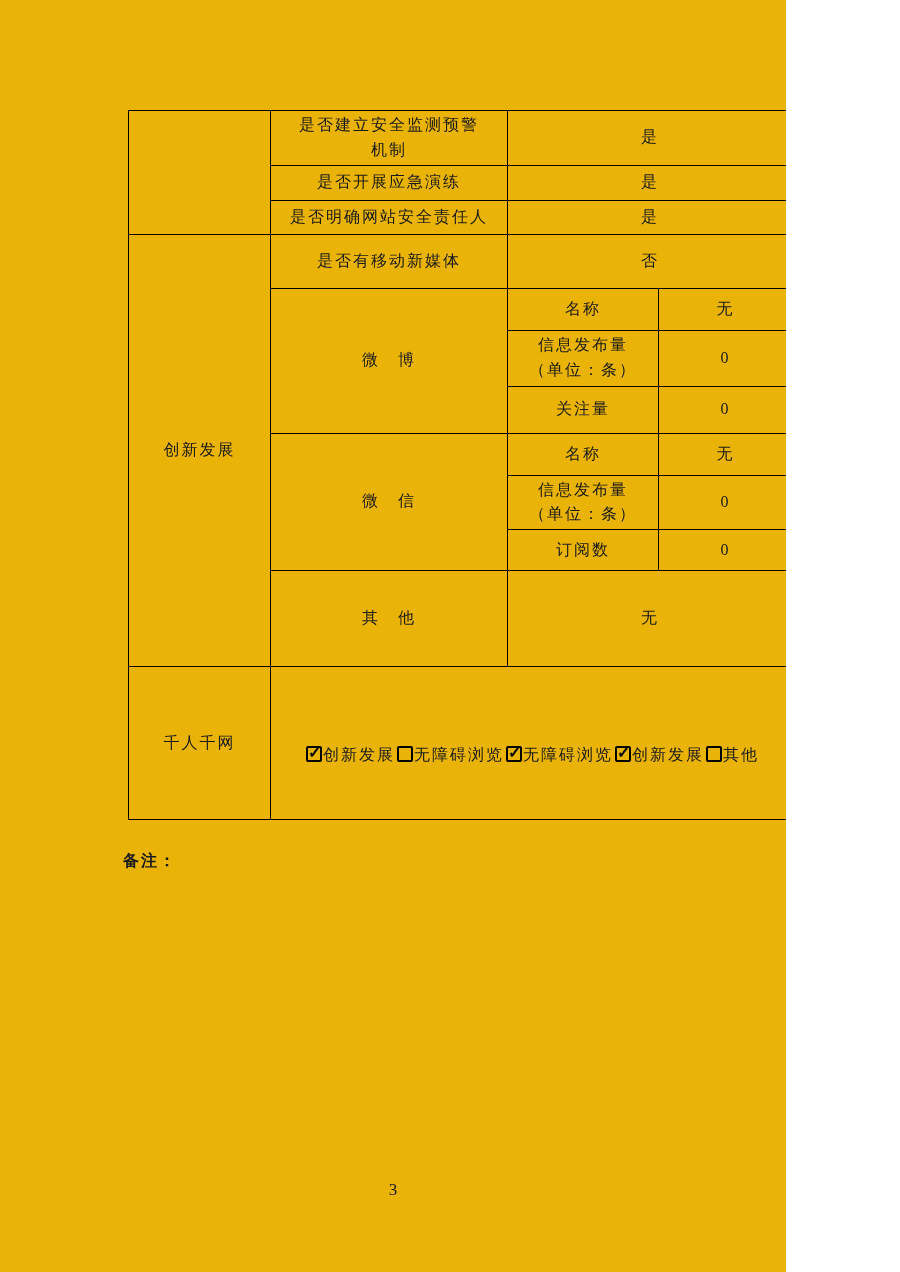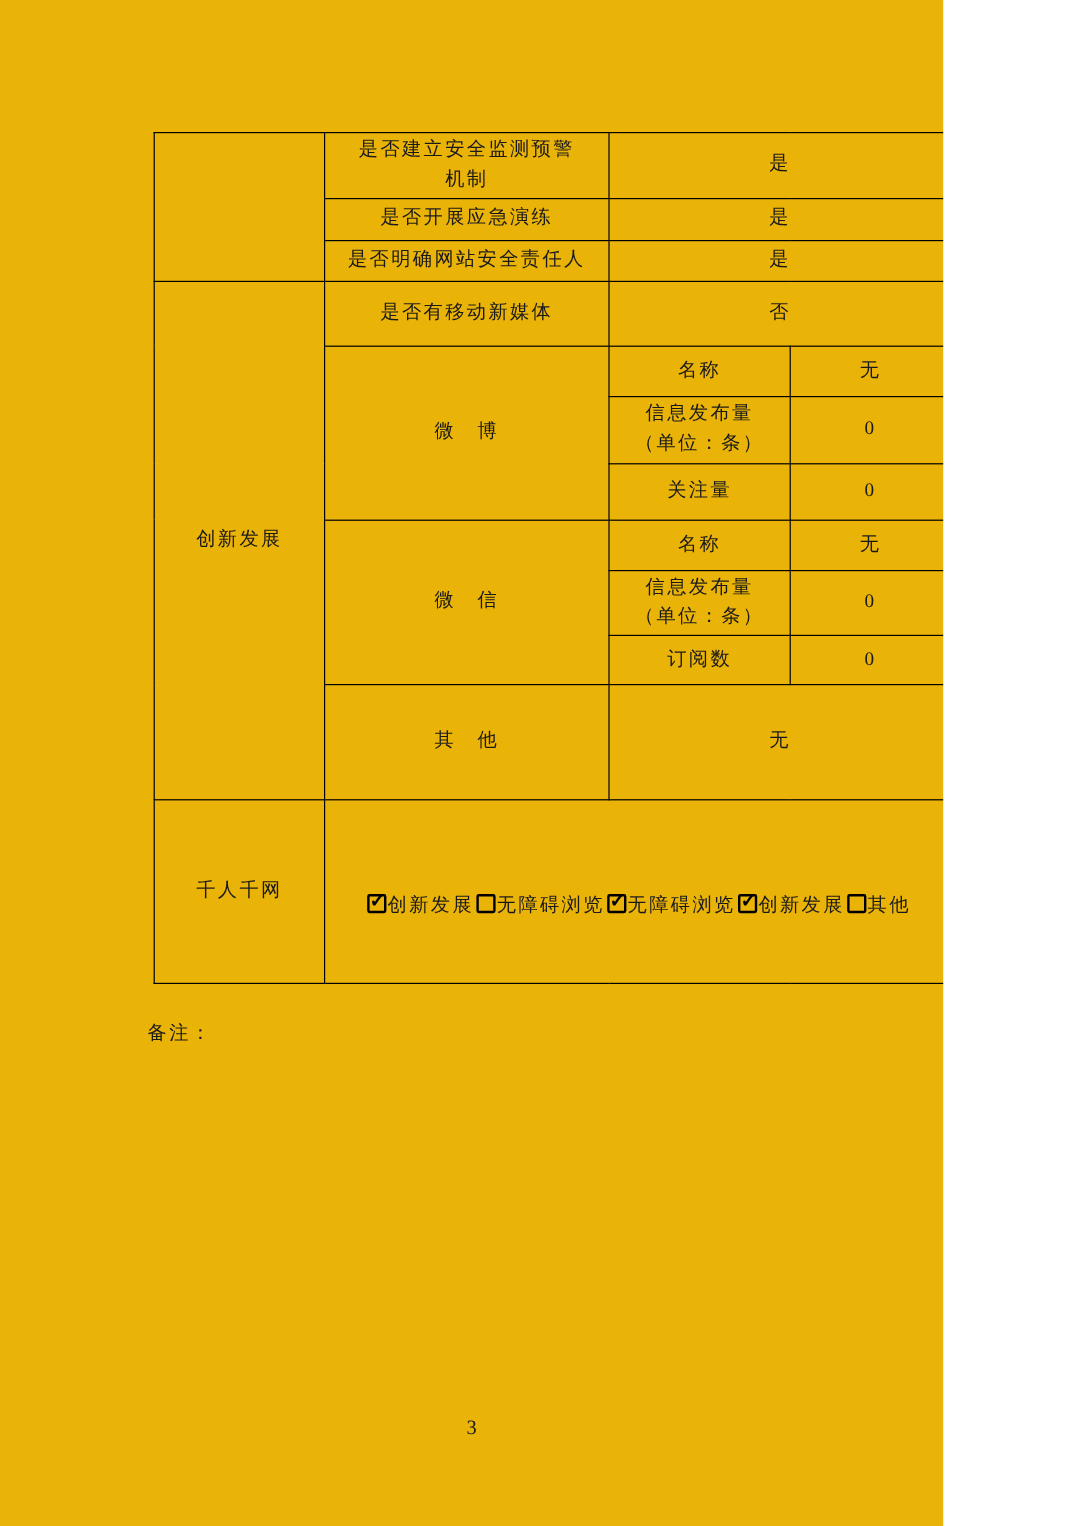--- a/index.html
+++ b/index.html
@@ -67,21 +67,21 @@
     width: 12px;
     font-size: 16px;
     font-weight: bold;
     color: #000;
     line-height: 1.2;
   }
   .remark {
     position: absolute;
     left: 123px; top: 851px;
     font-size: 16px;
-    font-weight: normal;
+    font-weight: bold;
     letter-spacing: 2px;
   }
   .page-number {
     position: absolute;
     left: 0; top: 1180px;
     width: 100%;
     text-align: center;
     font-size: 17px;
   }
 </style>

